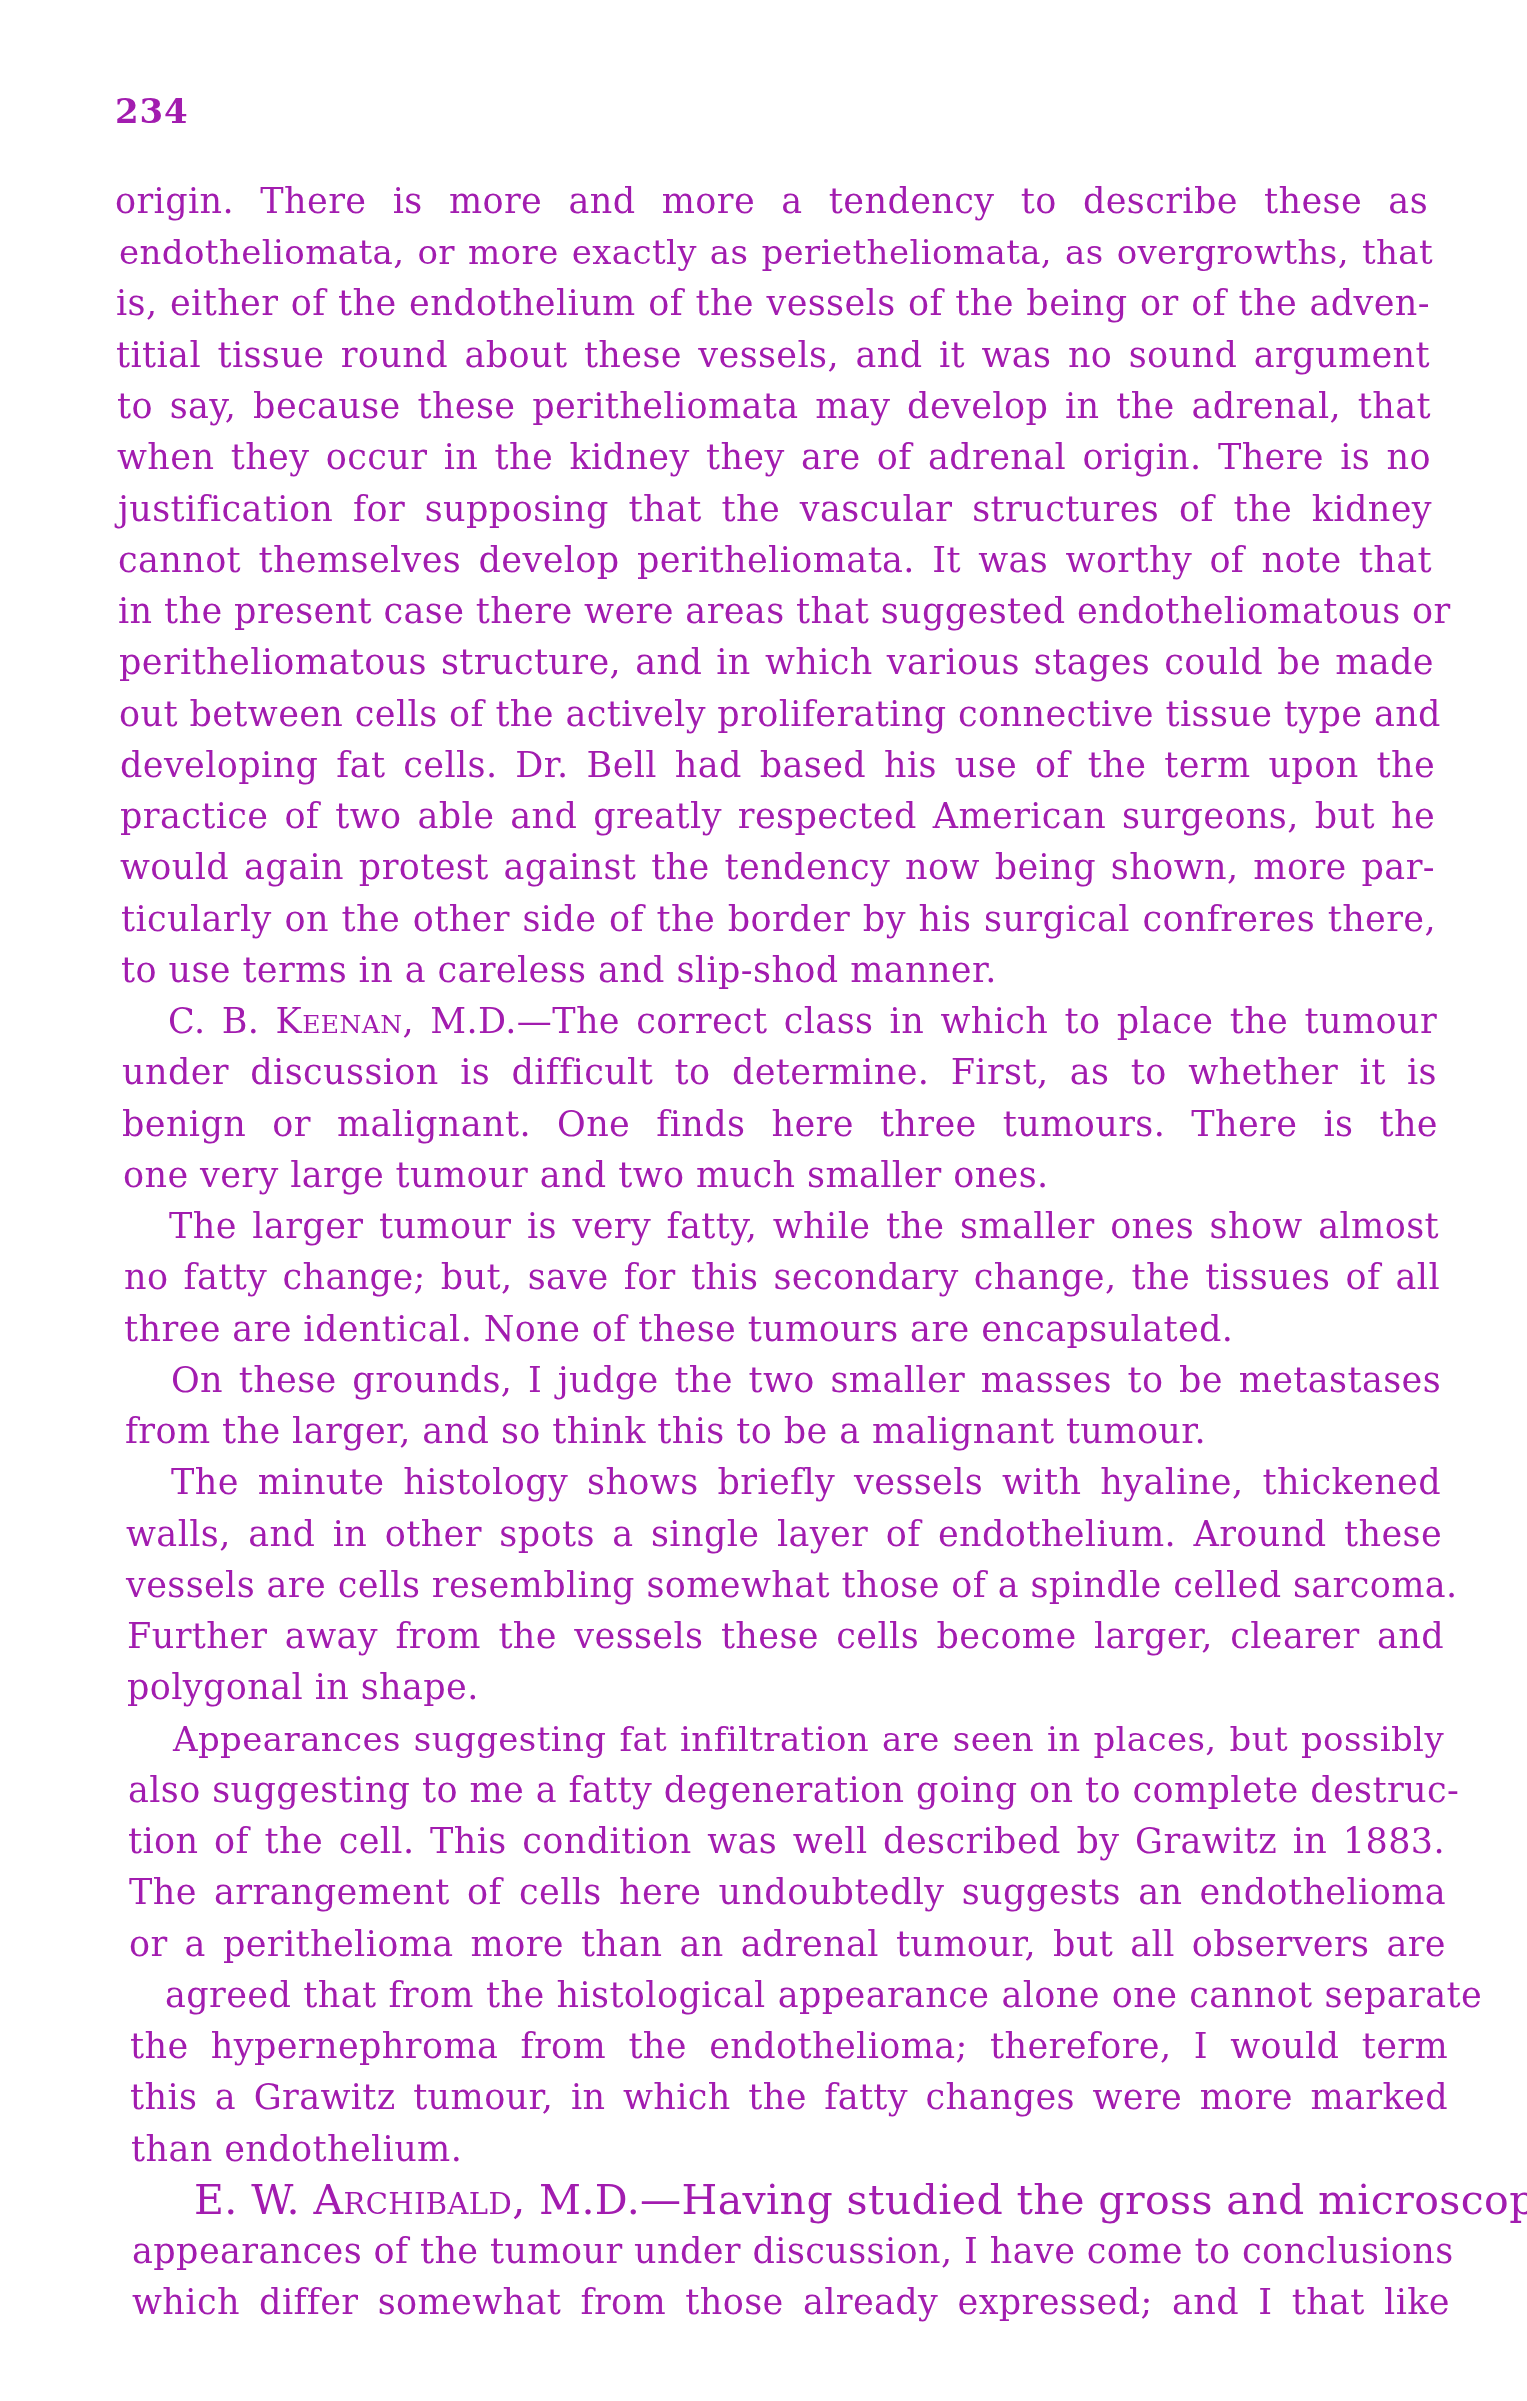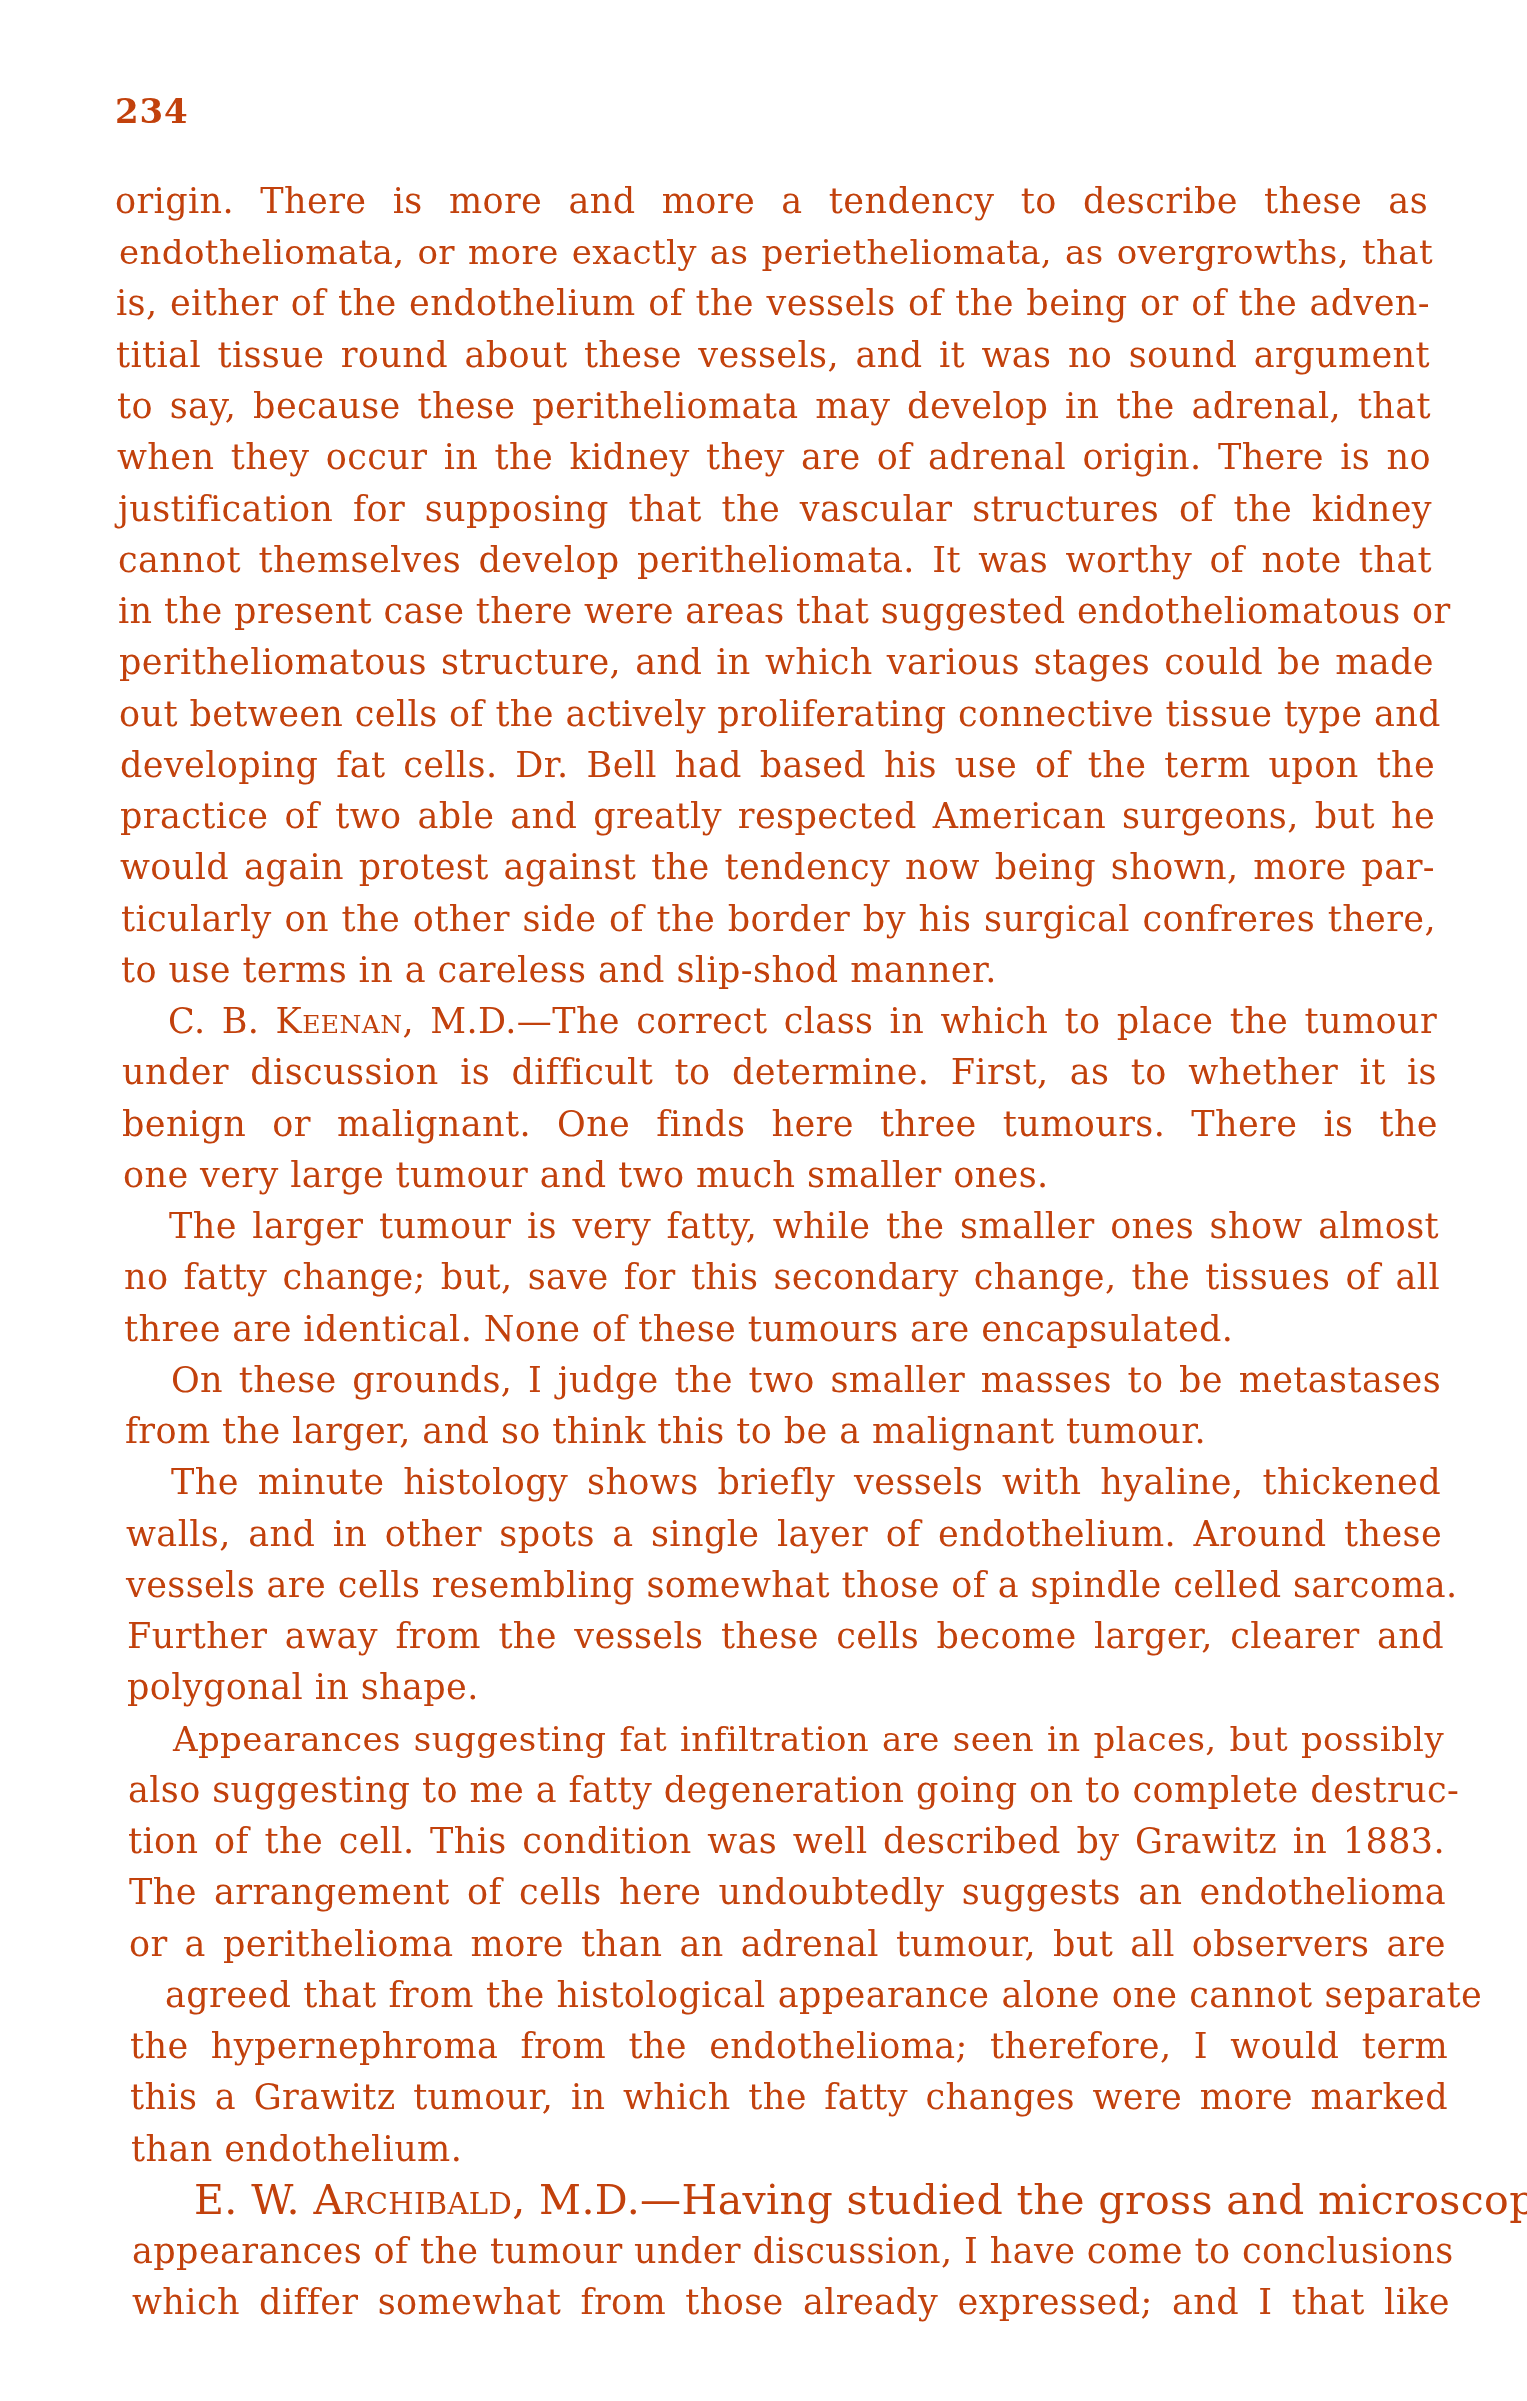--- a/index.html
+++ b/index.html
@@ -1,17 +1,17 @@
 <!DOCTYPE html>
 <html style="font-size:12.3px"><head>
 <meta charset="utf-8">
 <style>
   html, body { margin:0; padding:0; background:#ffffff; }
   body { width:1528px; height:2401px; position:relative; overflow:hidden; }
-  .page { position:absolute; left:0; top:0; width:1528px; height:2308px; background:#fff; color:#c2410c; font-family:"DejaVu Serif","Liberation Serif",serif; }
+  .page { position:absolute; left:0; top:0; width:1528px; height:2308px; background:#fff; color:#a21caf; font-family:"DejaVu Serif","Liberation Serif",serif; }
   .running-head { position:absolute; top:91px; left:115px; width:1320px; height:38px; }
   .page-num { position:absolute; left:0; top:0; font-size:34px; font-weight:bold; letter-spacing:0.8px; }
   .head-title { position:absolute; left:295px; top:4.6px; font-size:26px; letter-spacing:4.6px; font-weight:bold; }
   .line { position:absolute; height:46px; font-size:35px; line-height:46px; white-space:nowrap; text-align:justify; text-align-last:justify; overflow:visible; letter-spacing:0.4px; }
   .sc { font-variant:small-caps; }
 </style>
 </head>
 <body>
 
 <div class="page">

